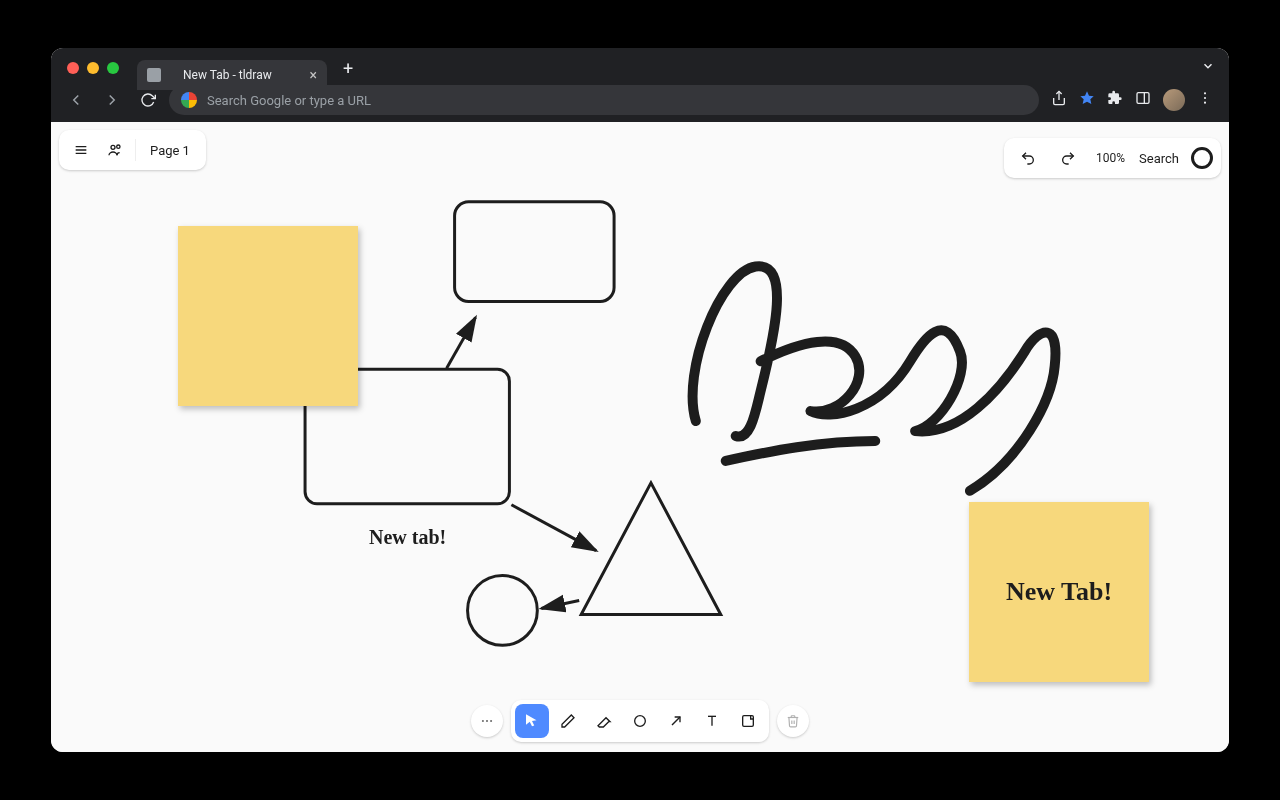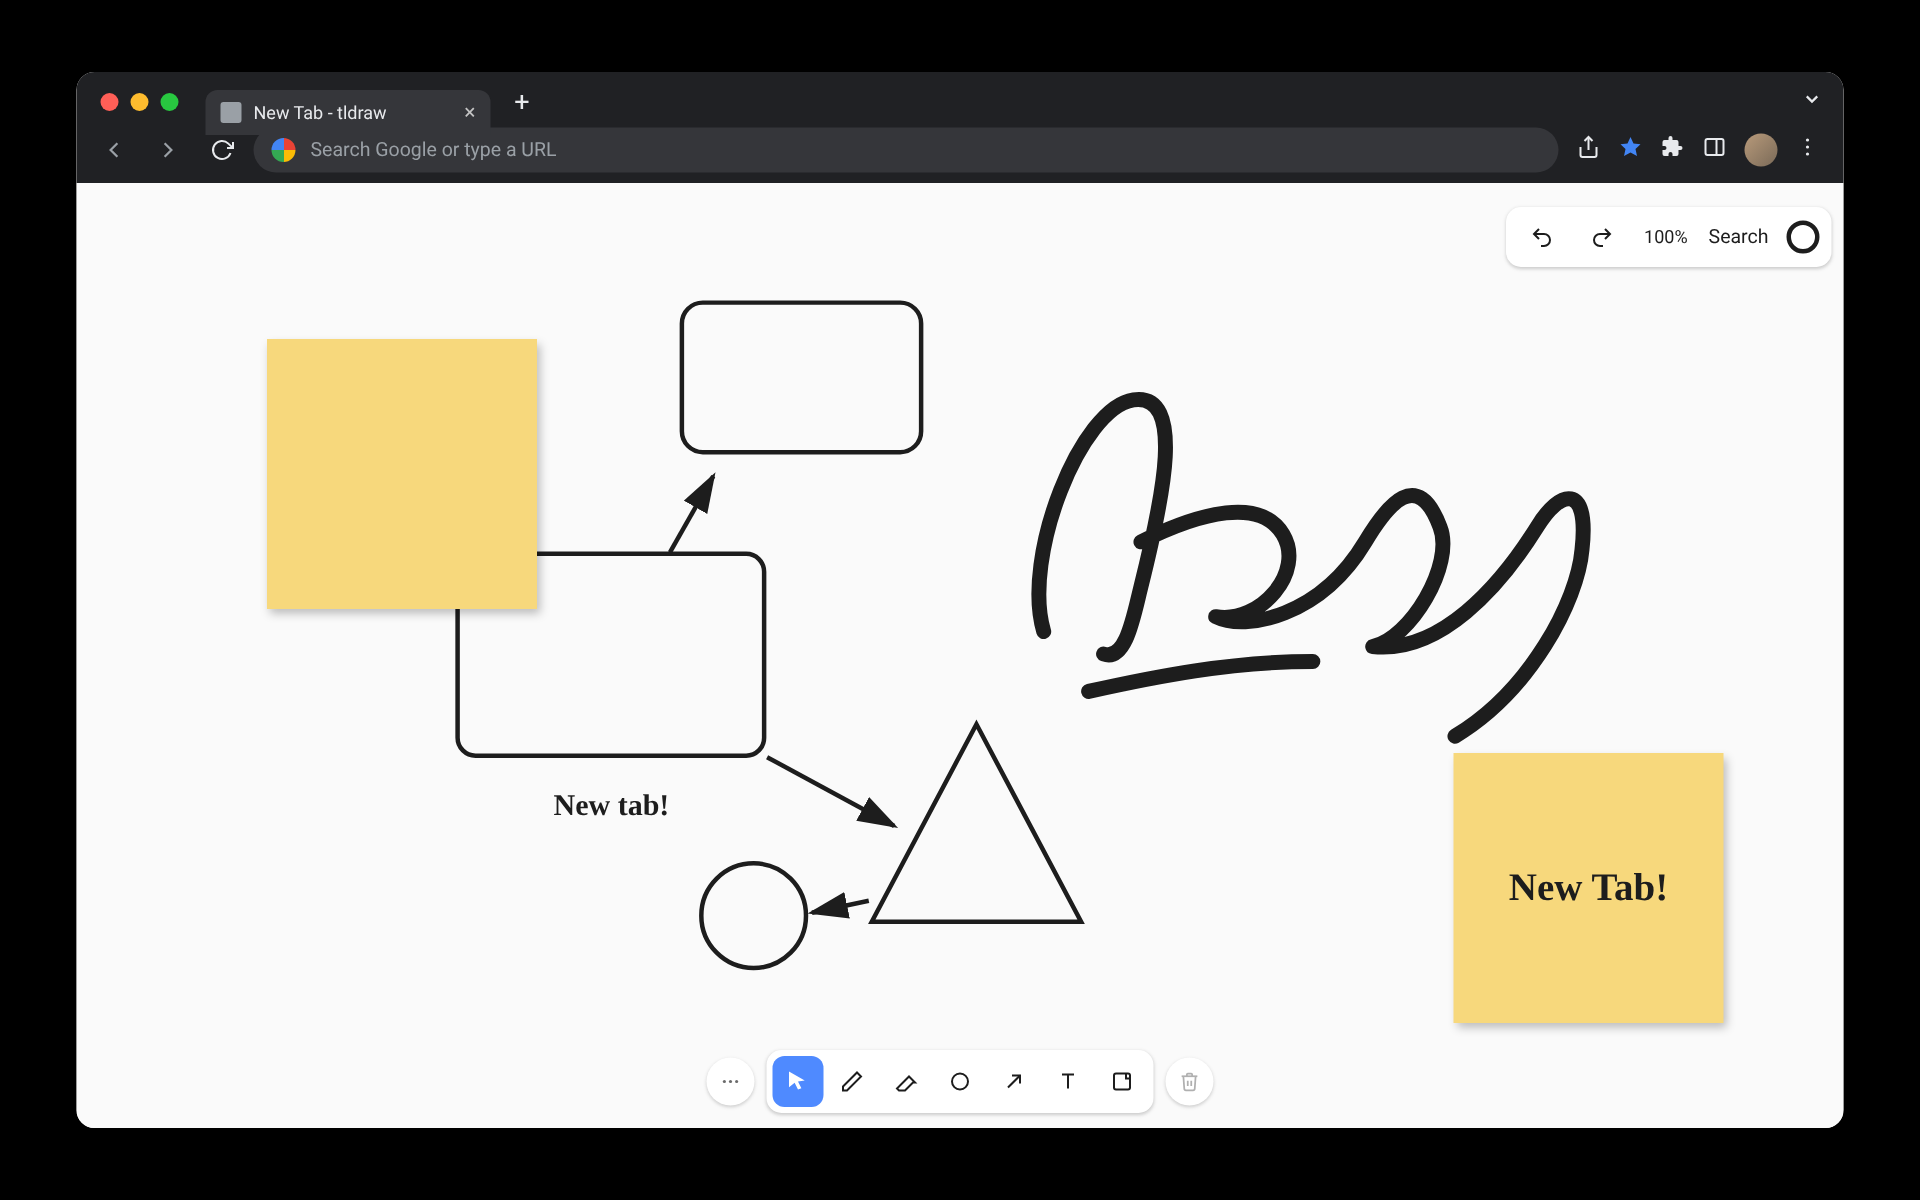--- a/index.html
+++ b/index.html
@@ -38,21 +38,21 @@
   .tl.green { background: #28c840; }
   .tab {
     background: #35363a;
     color: #e8eaed;
     font-size: 12px;
     height: 30px;
     border-radius: 8px 8px 0 0;
     padding: 0 10px;
     display: flex;
     align-items: center;
-    gap: 8px;
+    gap: 22px;
     min-width: 190px;
     margin-top: 14px;
   }
   .tab .favicon {
     width: 14px; height: 14px; background: #9aa0a6; border-radius: 2px; display:inline-block;
   }
   .tab .close { margin-left: auto; font-size: 14px; color: #c4c4c4; cursor: pointer; }
   .new-tab { color: #e8eaed; font-size: 18px; width: 26px; height: 26px; display:flex; align-items:center; justify-content:center; border-radius:50%; cursor:pointer;}
   .chevron-down { position:absolute; right:14px; top:10px; color:#e8eaed; }
 
@@ -239,20 +239,41 @@
               <circle cx="12" cy="12" r="1.6"></circle>
               <circle cx="12" cy="19" r="1.6"></circle>
             </svg>
         </span>
       </div>
     </div>
   </div>
 
   <div class="app-area">
 
+    <div class="panel top-left-panel">
+      <div class="tl-btn">
+        <svg width="16" height="16" viewBox="0 0 24 24" fill="none" stroke="#1d1d1d" stroke-width="2">
+            <line x1="4" y1="7" x2="20" y2="7"></line>
+            <line x1="4" y1="12" x2="20" y2="12"></line>
+            <line x1="4" y1="17" x2="20" y2="17"></line>
+          </svg>
+      </div>
+      <div class="tl-btn">
+        <svg width="16" height="16" viewBox="0 0 24 24" fill="none" stroke="#1d1d1d" stroke-width="2">
+            <circle cx="9" cy="8" r="3"></circle>
+            <path d="M3 20c0-3 3-5 6-5s6 2 6 5"></path>
+            <circle cx="17" cy="7" r="2.5"></circle>
+            <path d="M15 20c0-2.5 2-4 4-4"></path>
+          </svg>
+      </div>
+      <div class="tl-divider"></div>
+      <div class="page-btn">
+        <span>Page 1</span>
+      </div>
+    </div>
 
     <div class="panel top-right-panel">
       <div class="tl-btn">
         <svg width="16" height="16" viewBox="0 0 24 24" fill="none" stroke="#1d1d1d" stroke-width="2">
             <path d="M9 14 4 9l5-5"></path>
             <path d="M4 9h10a6 6 0 0 1 0 12h-3"></path>
           </svg>
       </div>
       <div class="tl-btn">
         <svg width="16" height="16" viewBox="0 0 24 24" fill="none" stroke="#1d1d1d" stroke-width="2">

